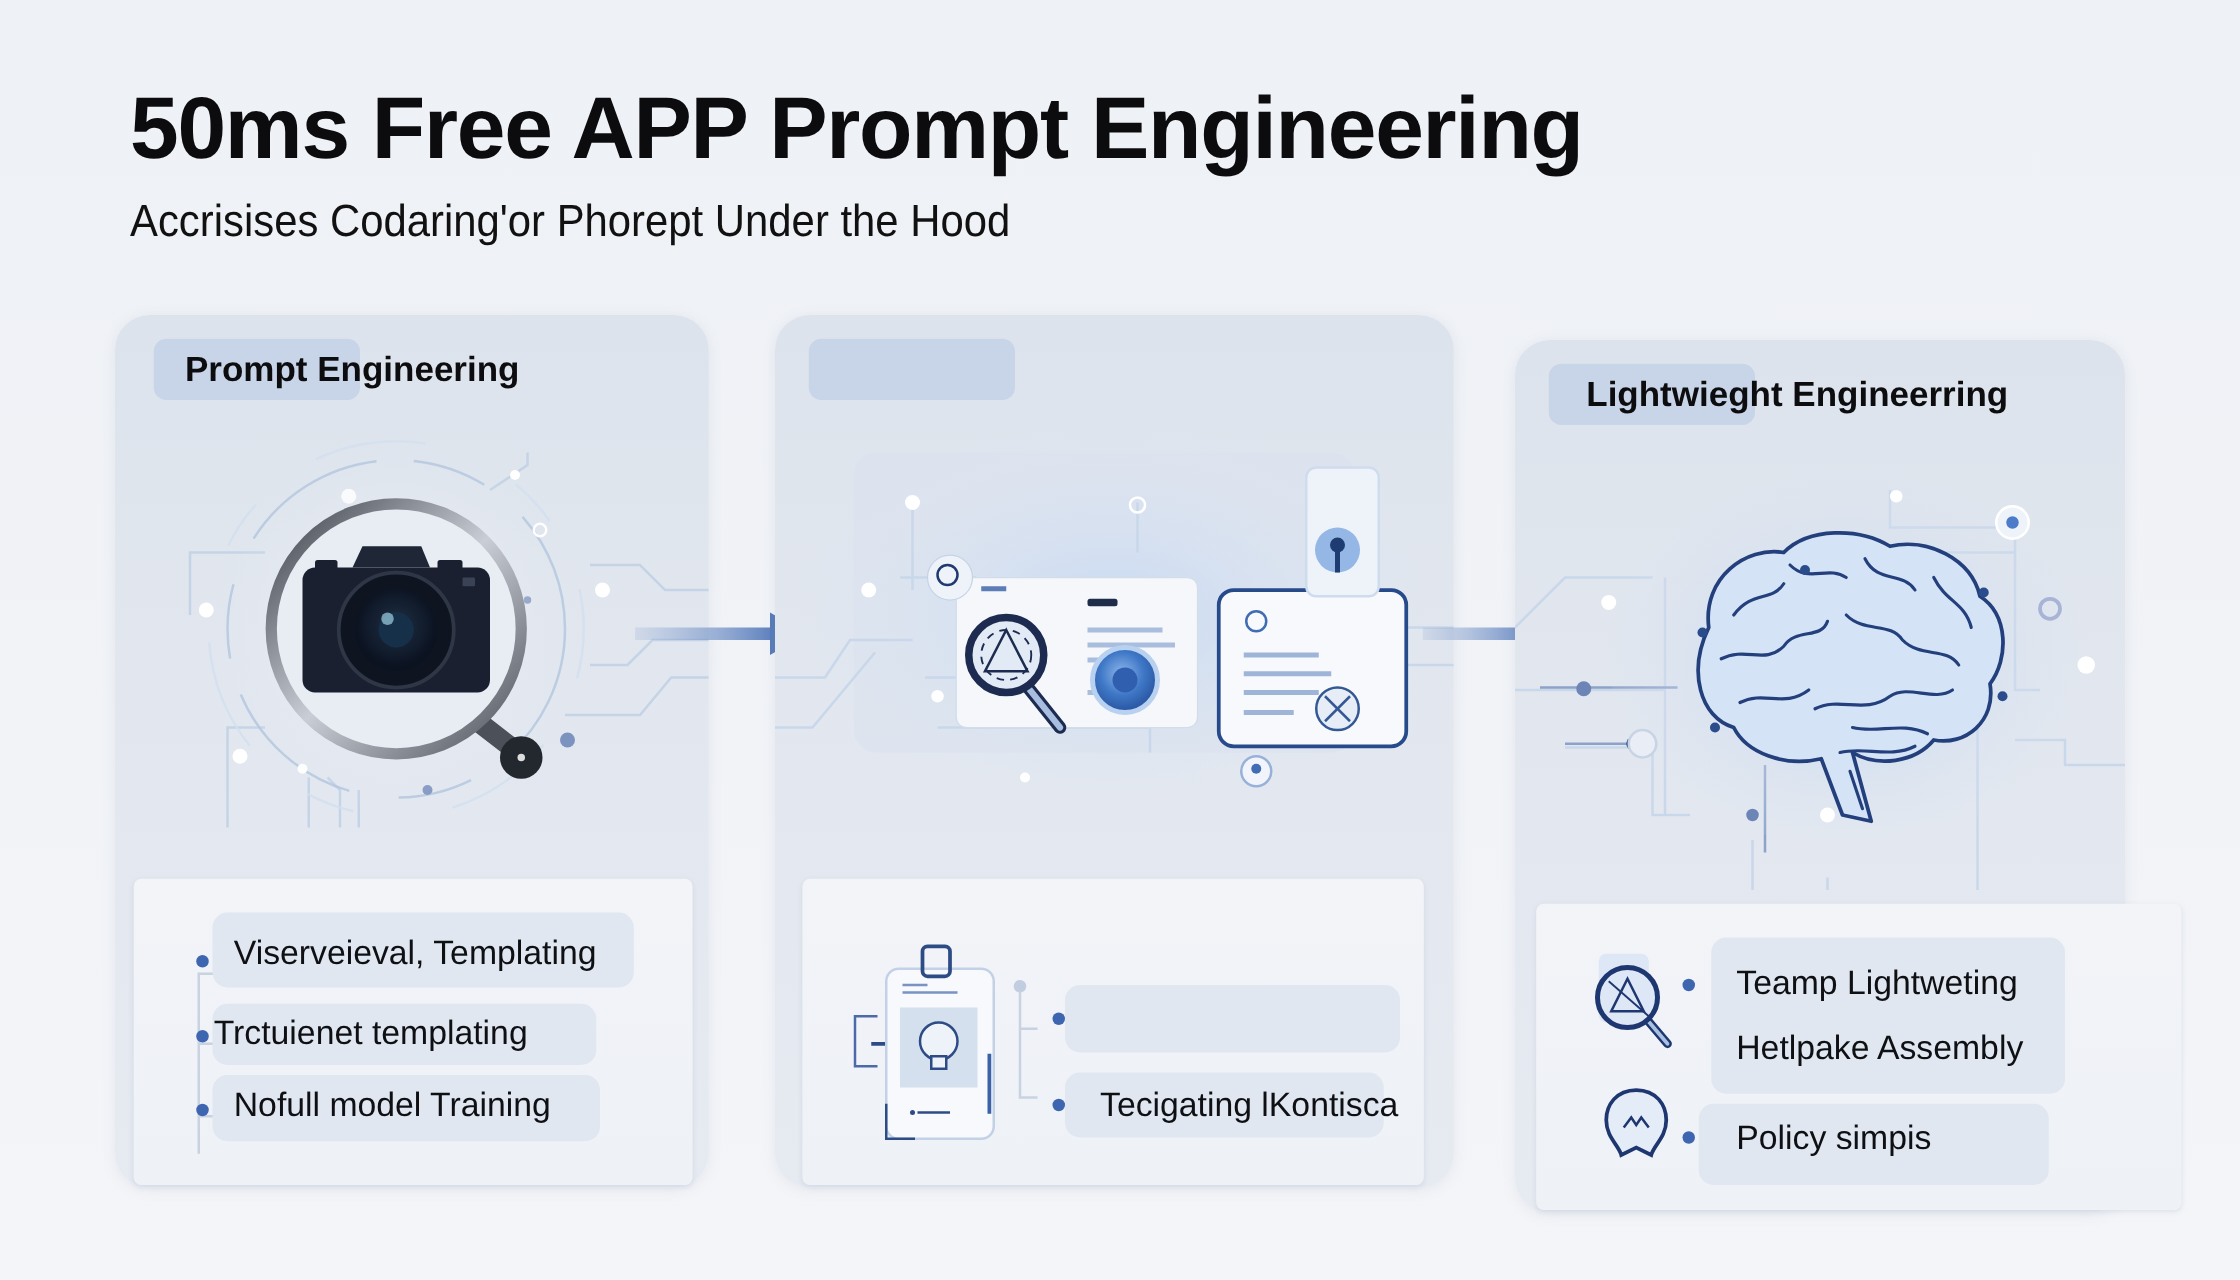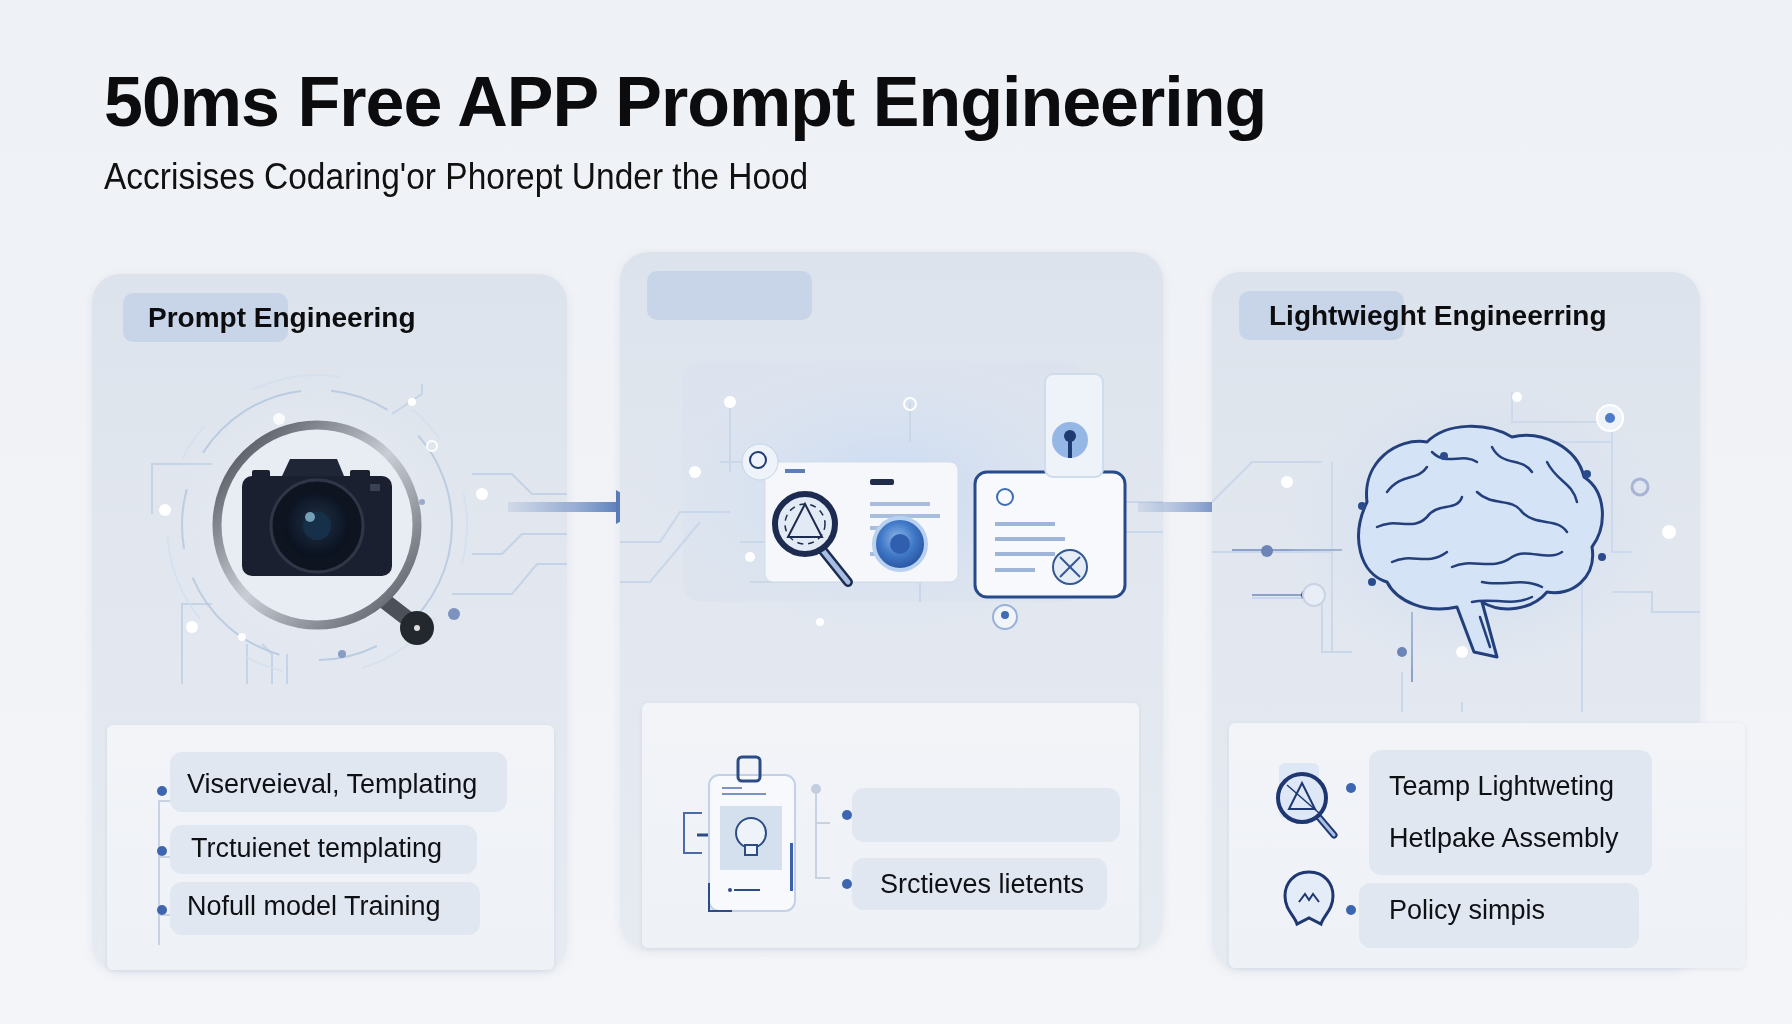--- a/index.html
+++ b/index.html
@@ -48,21 +48,21 @@
   }
   .arrow { position:absolute; }
   .arrow svg { display:block; }
 </style>
 </head>
 <body>
 
 <div class="title">50ms Free APP Prompt Engineering</div>
 <div class="subtitle">Accrisises Codaring'or Phorept Under the Hood</div>
 
-<div class="card" style="left:92px; width:475px;margin-top:22px;">
+<div class="card" style="left:92px; width:475px;">
   <div class="card-tag"></div>
   <div class="card-title">Prompt Engineering</div>
 
   <div class="illus">
     <svg viewBox="0 0 475 360">
       <defs>
         <radialGradient id="glow1" cx="50%" cy="50%" r="50%">
           <stop offset="0%" stop-color="#ffffff" stop-opacity="0.9"></stop>
           <stop offset="100%" stop-color="#dfe6f0" stop-opacity="0"></stop>
         </radialGradient>
@@ -135,21 +135,21 @@
       <path d="M12 92 H24" stroke="#c8d2e0" stroke-width="2" fill="none"></path>
       <path d="M12 150 H24" stroke="#c8d2e0" stroke-width="2" fill="none"></path>
     </svg>
     <div class="pill" style="left:63px; top:27px; width:337px; height:60px;"></div>
     <div class="pill" style="left:63px; top:100px; width:307px; height:49px;"></div>
     <div class="pill" style="left:63px; top:157px; width:310px; height:53px;"></div>
     <div class="dot" style="left:50px; top:61px;"></div>
     <div class="dot" style="left:50px; top:121px;"></div>
     <div class="dot" style="left:50px; top:180px;"></div>
     <div class="pill-text" style="left:80px; top:42px;">Viserveieval, Templating</div>
-    <div class="pill-text" style="left:84px; top:106px;">Trctuienet templating</div>
+    <div class="pill-text" style="left:64px; top:106px;">Trctuienet templating</div>
     <div class="pill-text" style="left:80px; top:164px;">Nofull model Training</div>
   </div>
 </div>
 
 <div class="arrow" style="left:508px; top:488px;">
   <svg width="140" height="40">
     <defs>
       <linearGradient id="arr1" x1="0" x2="1">
         <stop offset="0%" stop-color="#8aa3cf" stop-opacity="0.2"></stop>
         <stop offset="100%" stop-color="#5b7fbd"></stop>
@@ -261,21 +261,21 @@
     </div>
     <svg style="position:absolute; left:162px; top:80px;" width="30" height="130">
       <circle cx="12" cy="6" r="5" fill="#c2cde0"></circle>
       <path d="M12 10 V95 H26" stroke="#c8d2e0" stroke-width="2" fill="none"></path>
       <path d="M12 40 H26" stroke="#c8d2e0" stroke-width="2" fill="none"></path>
     </svg>
     <div class="pill" style="left:210px; top:85px; width:268px; height:54px;"></div>
     <div class="pill" style="left:210px; top:155px; width:255px; height:52px;"></div>
     <div class="dot" style="left:200px; top:107px;"></div>
     <div class="dot" style="left:200px; top:176px;"></div>
-    <div class="pill-text" style="left:238px; top:164px;">Srctieves lietents</div>
+    <div class="pill-text" style="left:238px; top:164px;">Tecigating lKontisca</div>
   </div>
 </div>
 
 <div class="arrow" style="left:1138px; top:488px;">
   <svg width="122" height="40">
     <defs>
       <linearGradient id="arr2" x1="0" x2="1">
         <stop offset="0%" stop-color="#8aa3cf" stop-opacity="0.2"></stop>
         <stop offset="100%" stop-color="#5b7fbd"></stop>
       </linearGradient>

